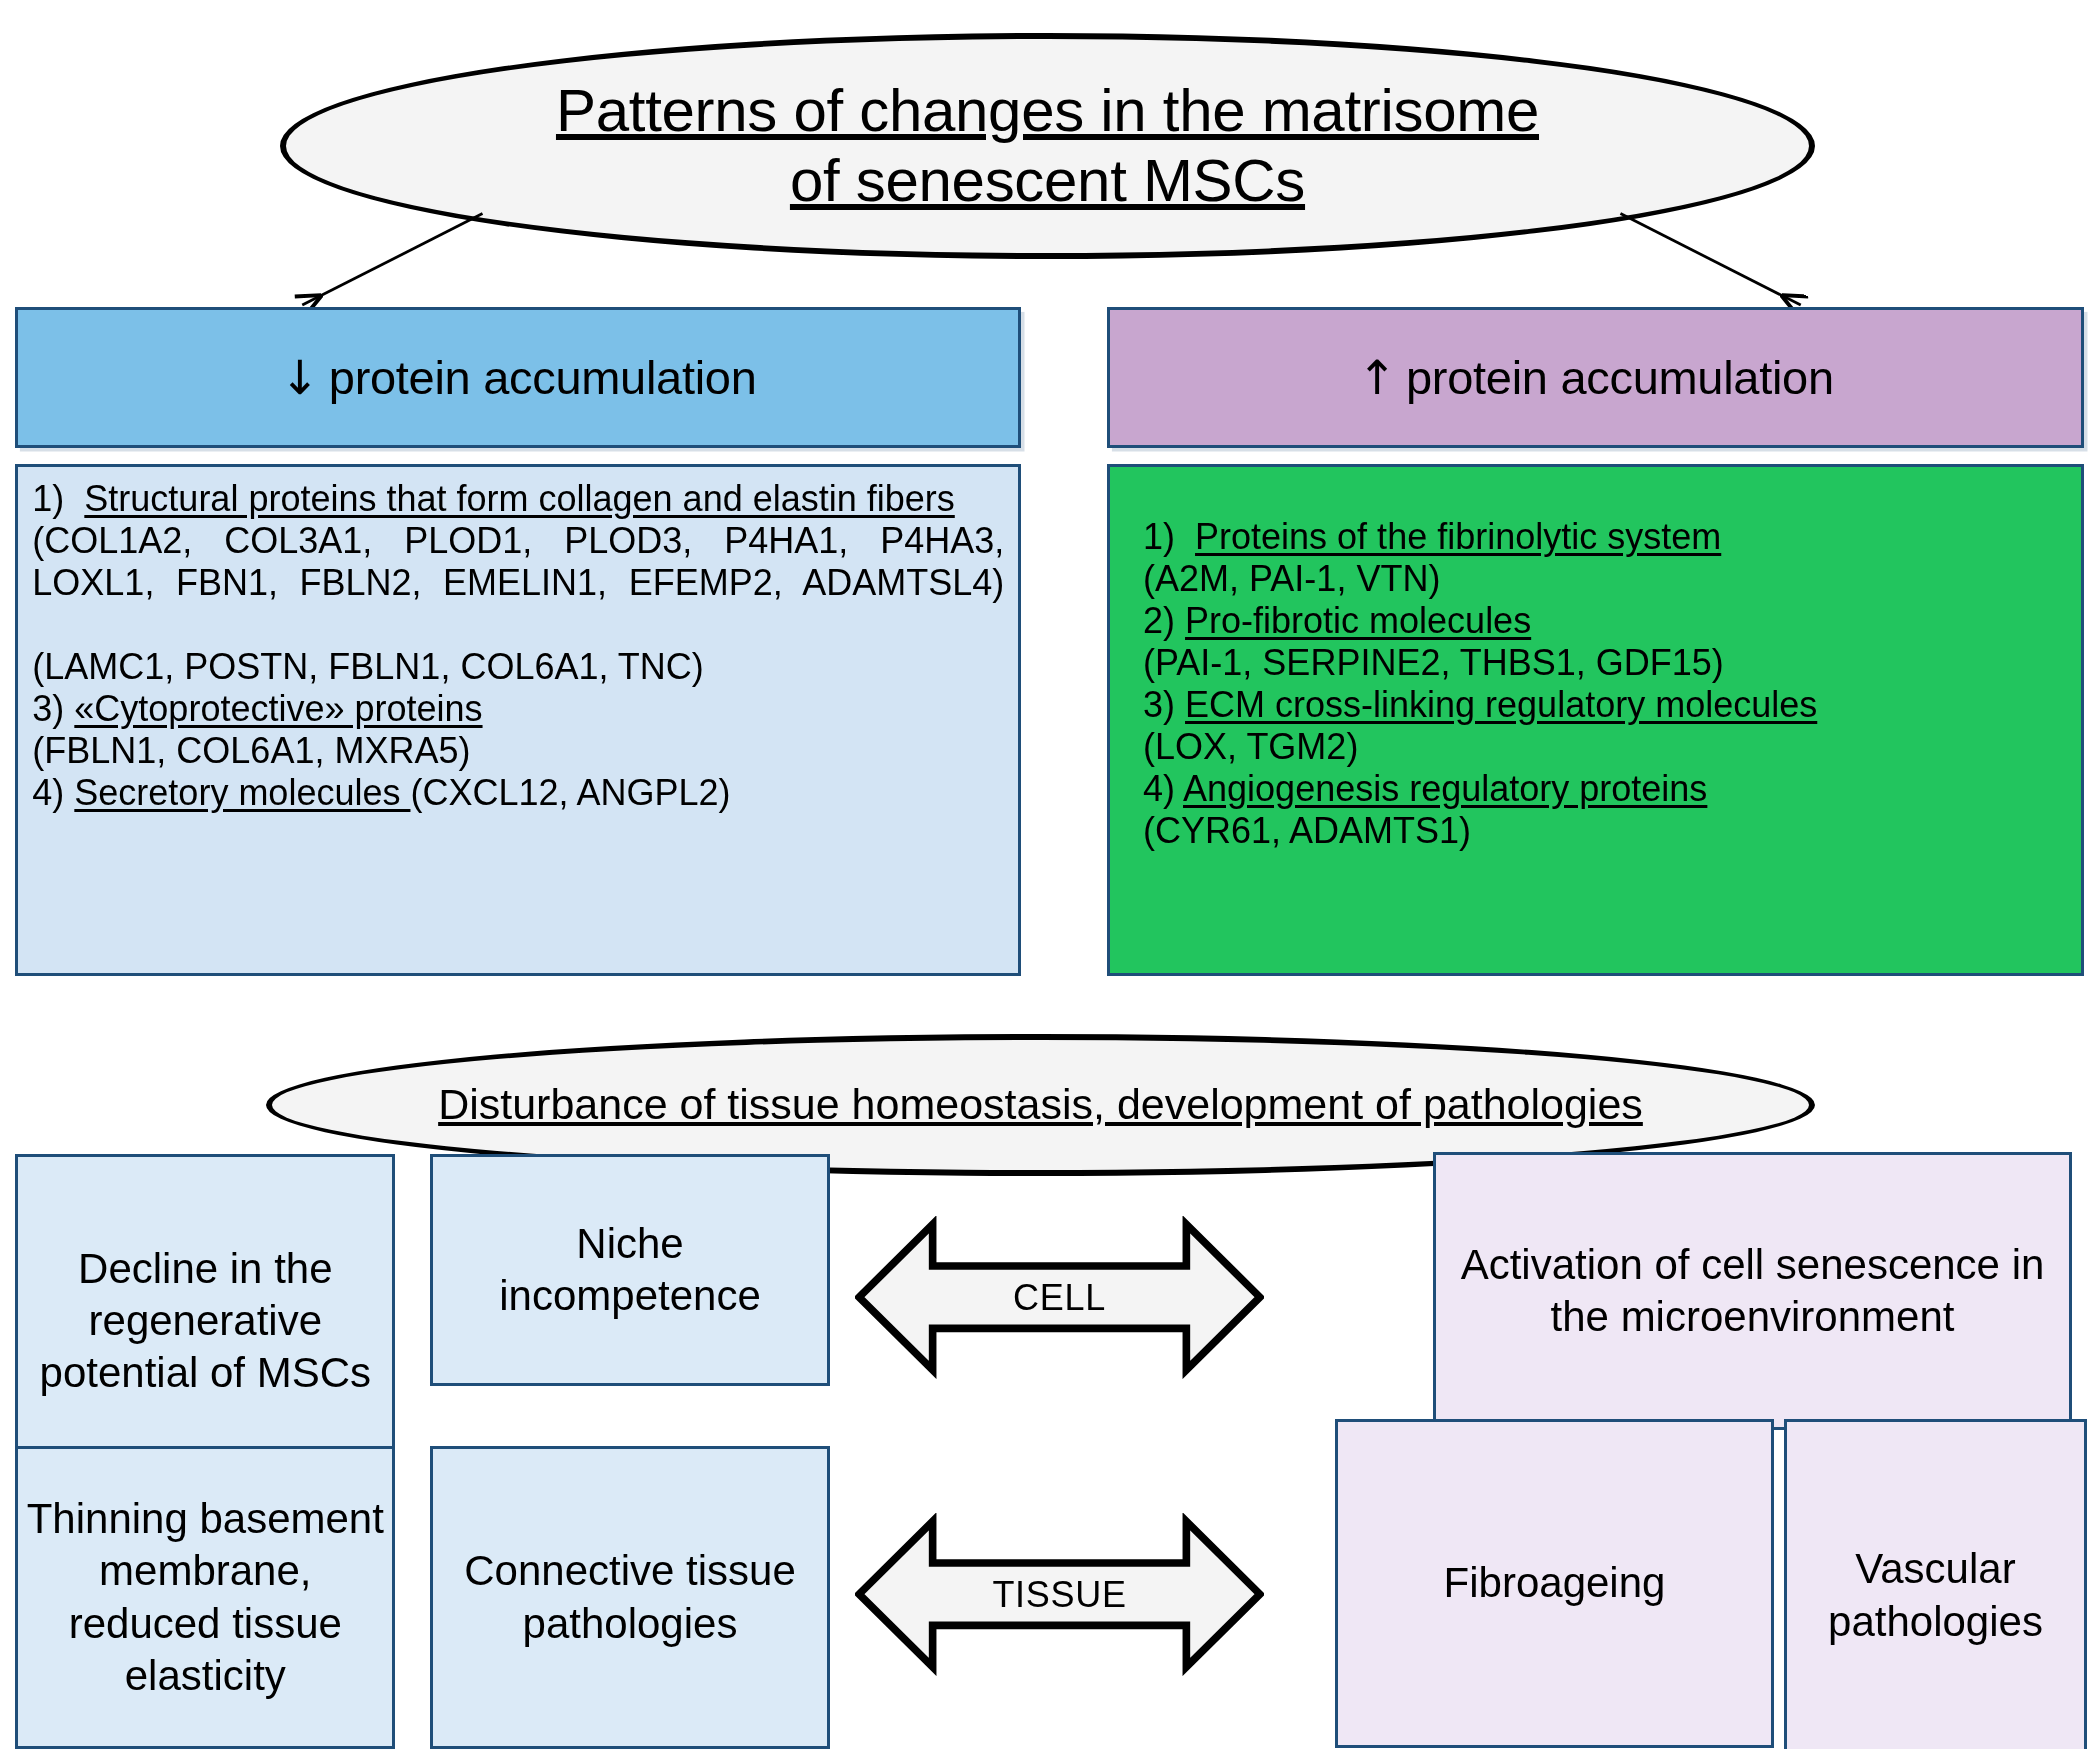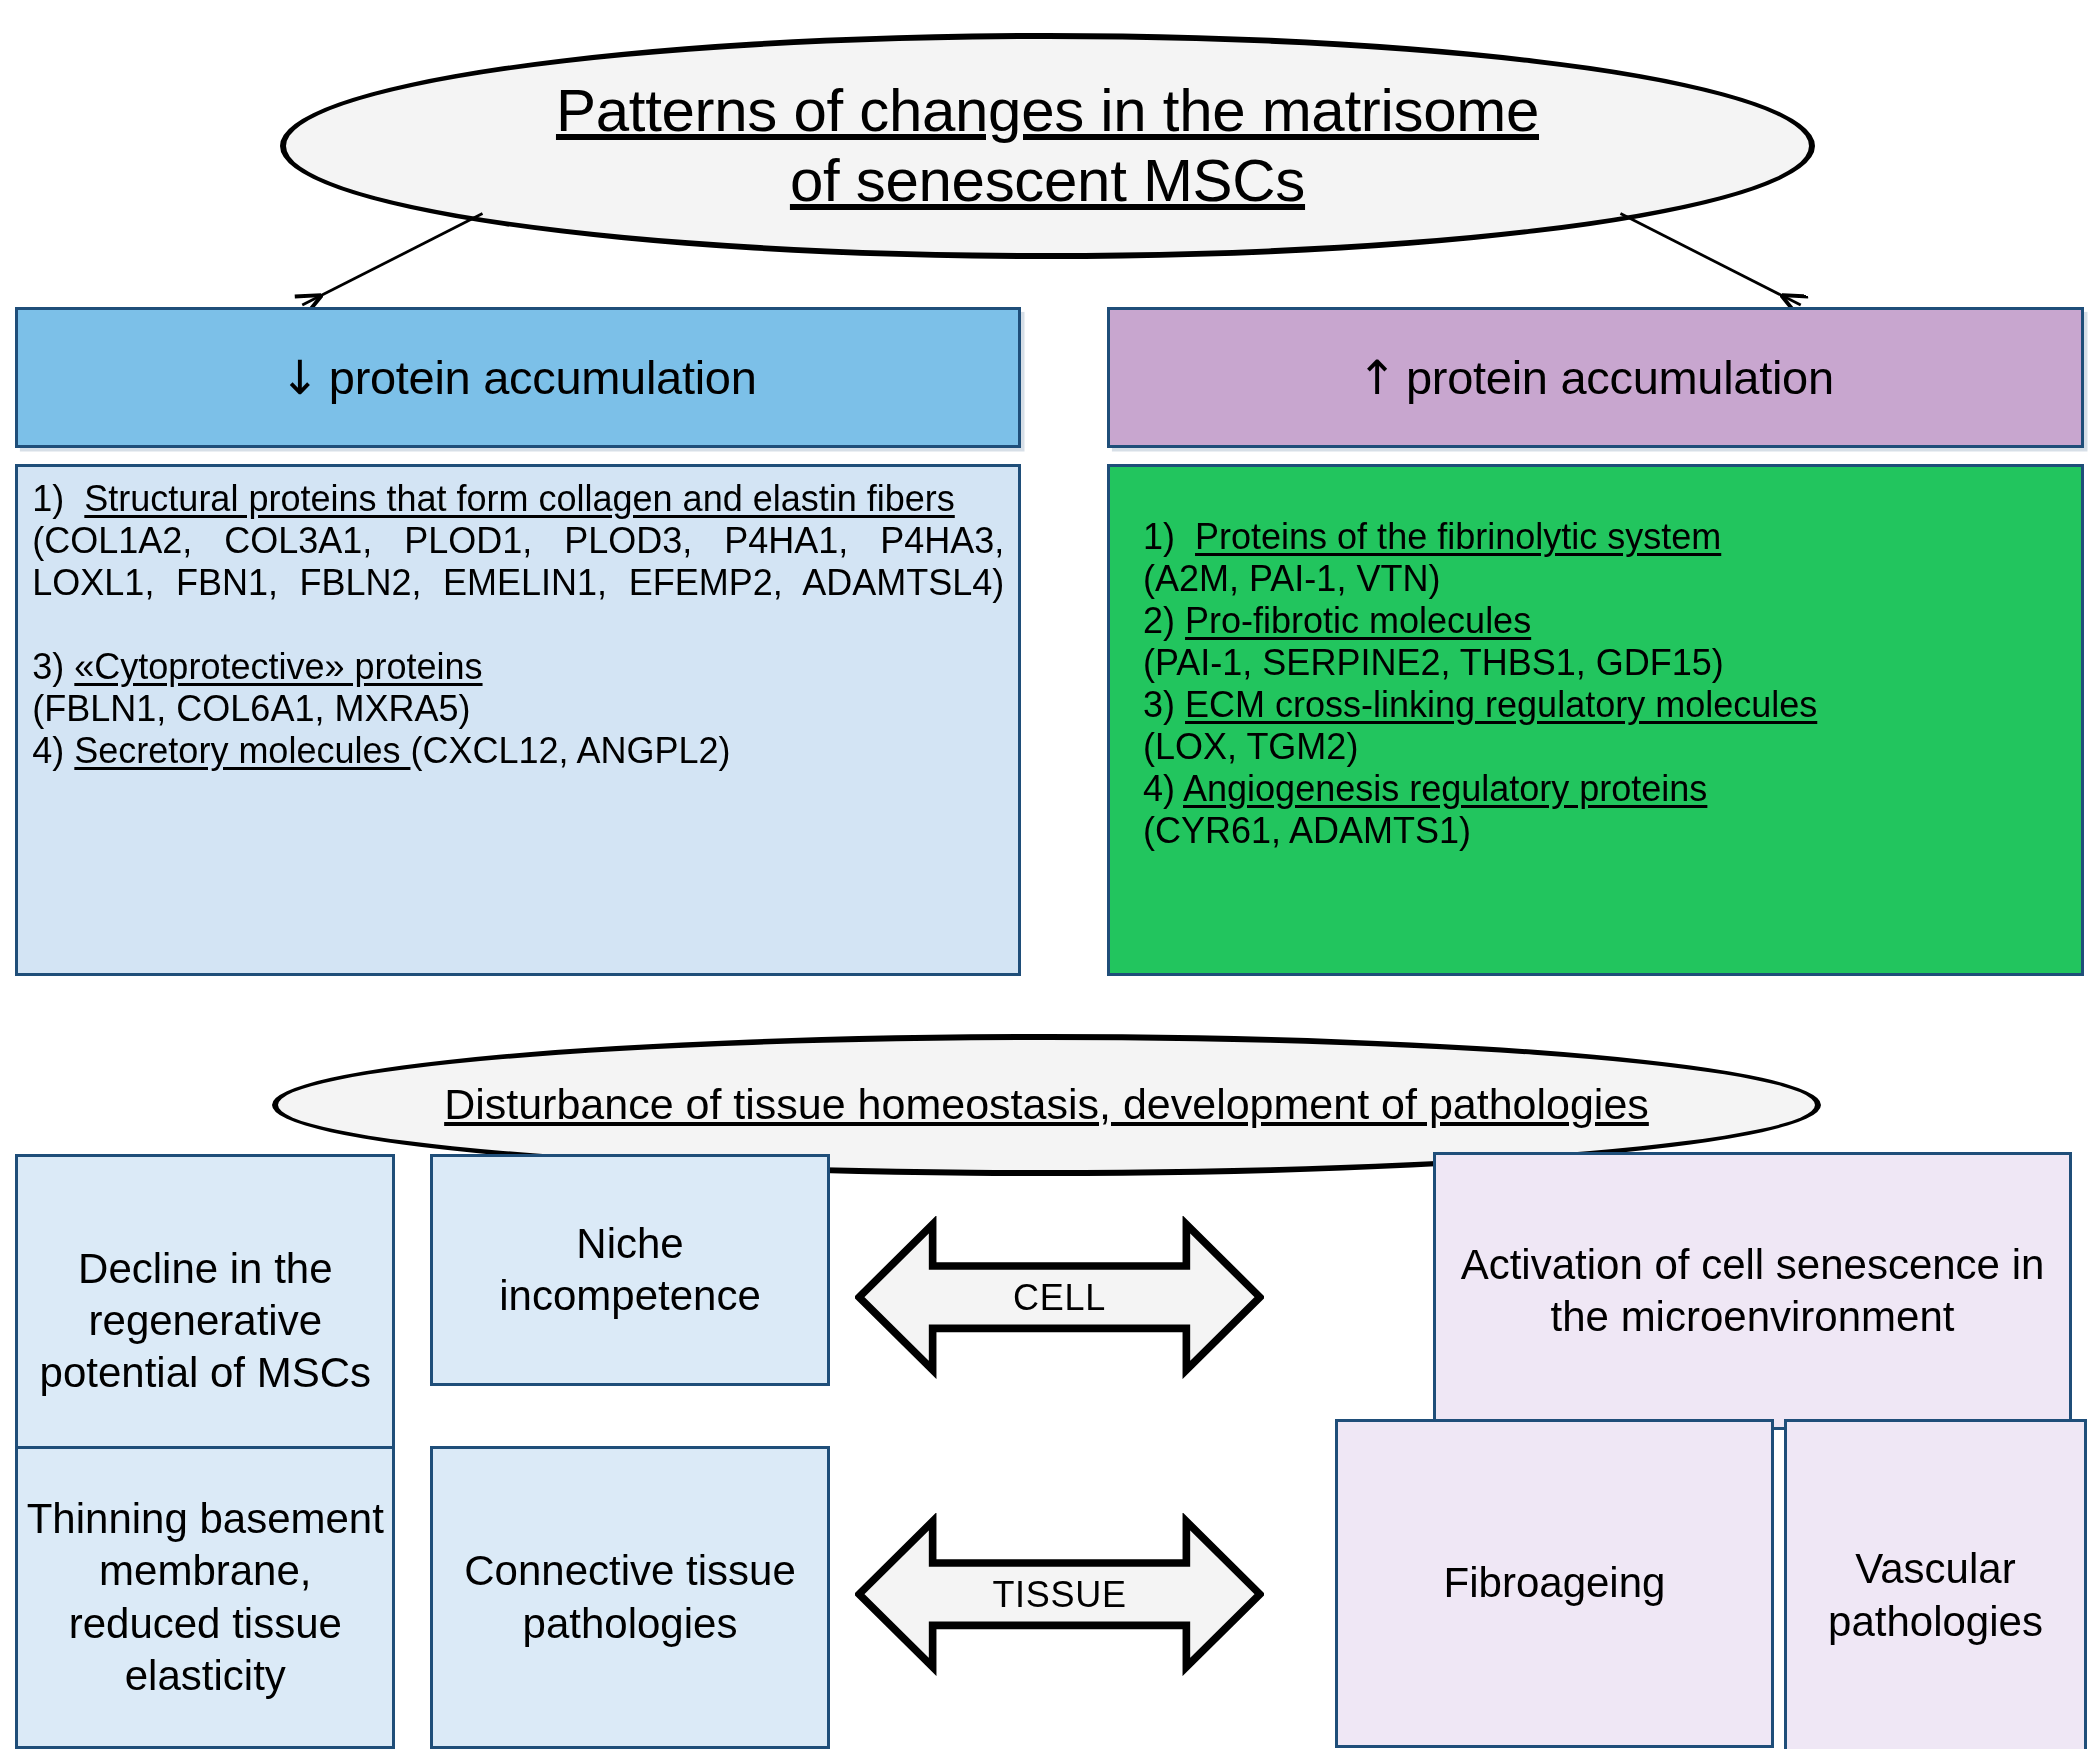--- a/index.html
+++ b/index.html
@@ -39,21 +39,21 @@
     width: 1535px;
     height: 226px;
   }
   #title-ellipse .ell-text {
     font-size: 60px;
     line-height: 1.17;
     letter-spacing: -0.3px;
   }
 
   #homeostasis-ellipse {
-    left: 272px;
+    left: 266px;
     top: 1034px;
     width: 1549px;
     height: 142px;
     border-width: 6.2px;
   }
   #homeostasis-ellipse .ell-text {
     font-size: 43px;
     line-height: 1.1;
     white-space: nowrap;
   }
@@ -221,20 +221,21 @@
     <span>protein accumulation</span>
   </div>
 
   <div class="content-box" id="left-content">
     <div class="list-entry">
       <span class="num">1)</span>&nbsp;
       <span class="entry-head">Structural proteins that form collagen and elastin fibers</span>
     </div>
     <div class="genes just">(COL1A2, COL3A1, PLOD1, PLOD3, P4HA1, P4HA3, LOXL1, FBN1, FBLN2, EMELIN1, EFEMP2, ADAMTSL4)</div>
 
+    <div class="genes">(LAMC1, POSTN, FBLN1, COL6A1, TNC)</div>
 
     <div class="list-entry">
       <span class="num">3)</span>
       <span class="entry-head">«Cytoprotective» proteins</span>
     </div>
     <div class="genes">(FBLN1, COL6A1, MXRA5)</div>
 
     <div class="list-entry">
       <span class="num">4)</span>
       <span class="entry-head">Secretory molecules </span><span>(CXCL12, ANGPL2)</span>

